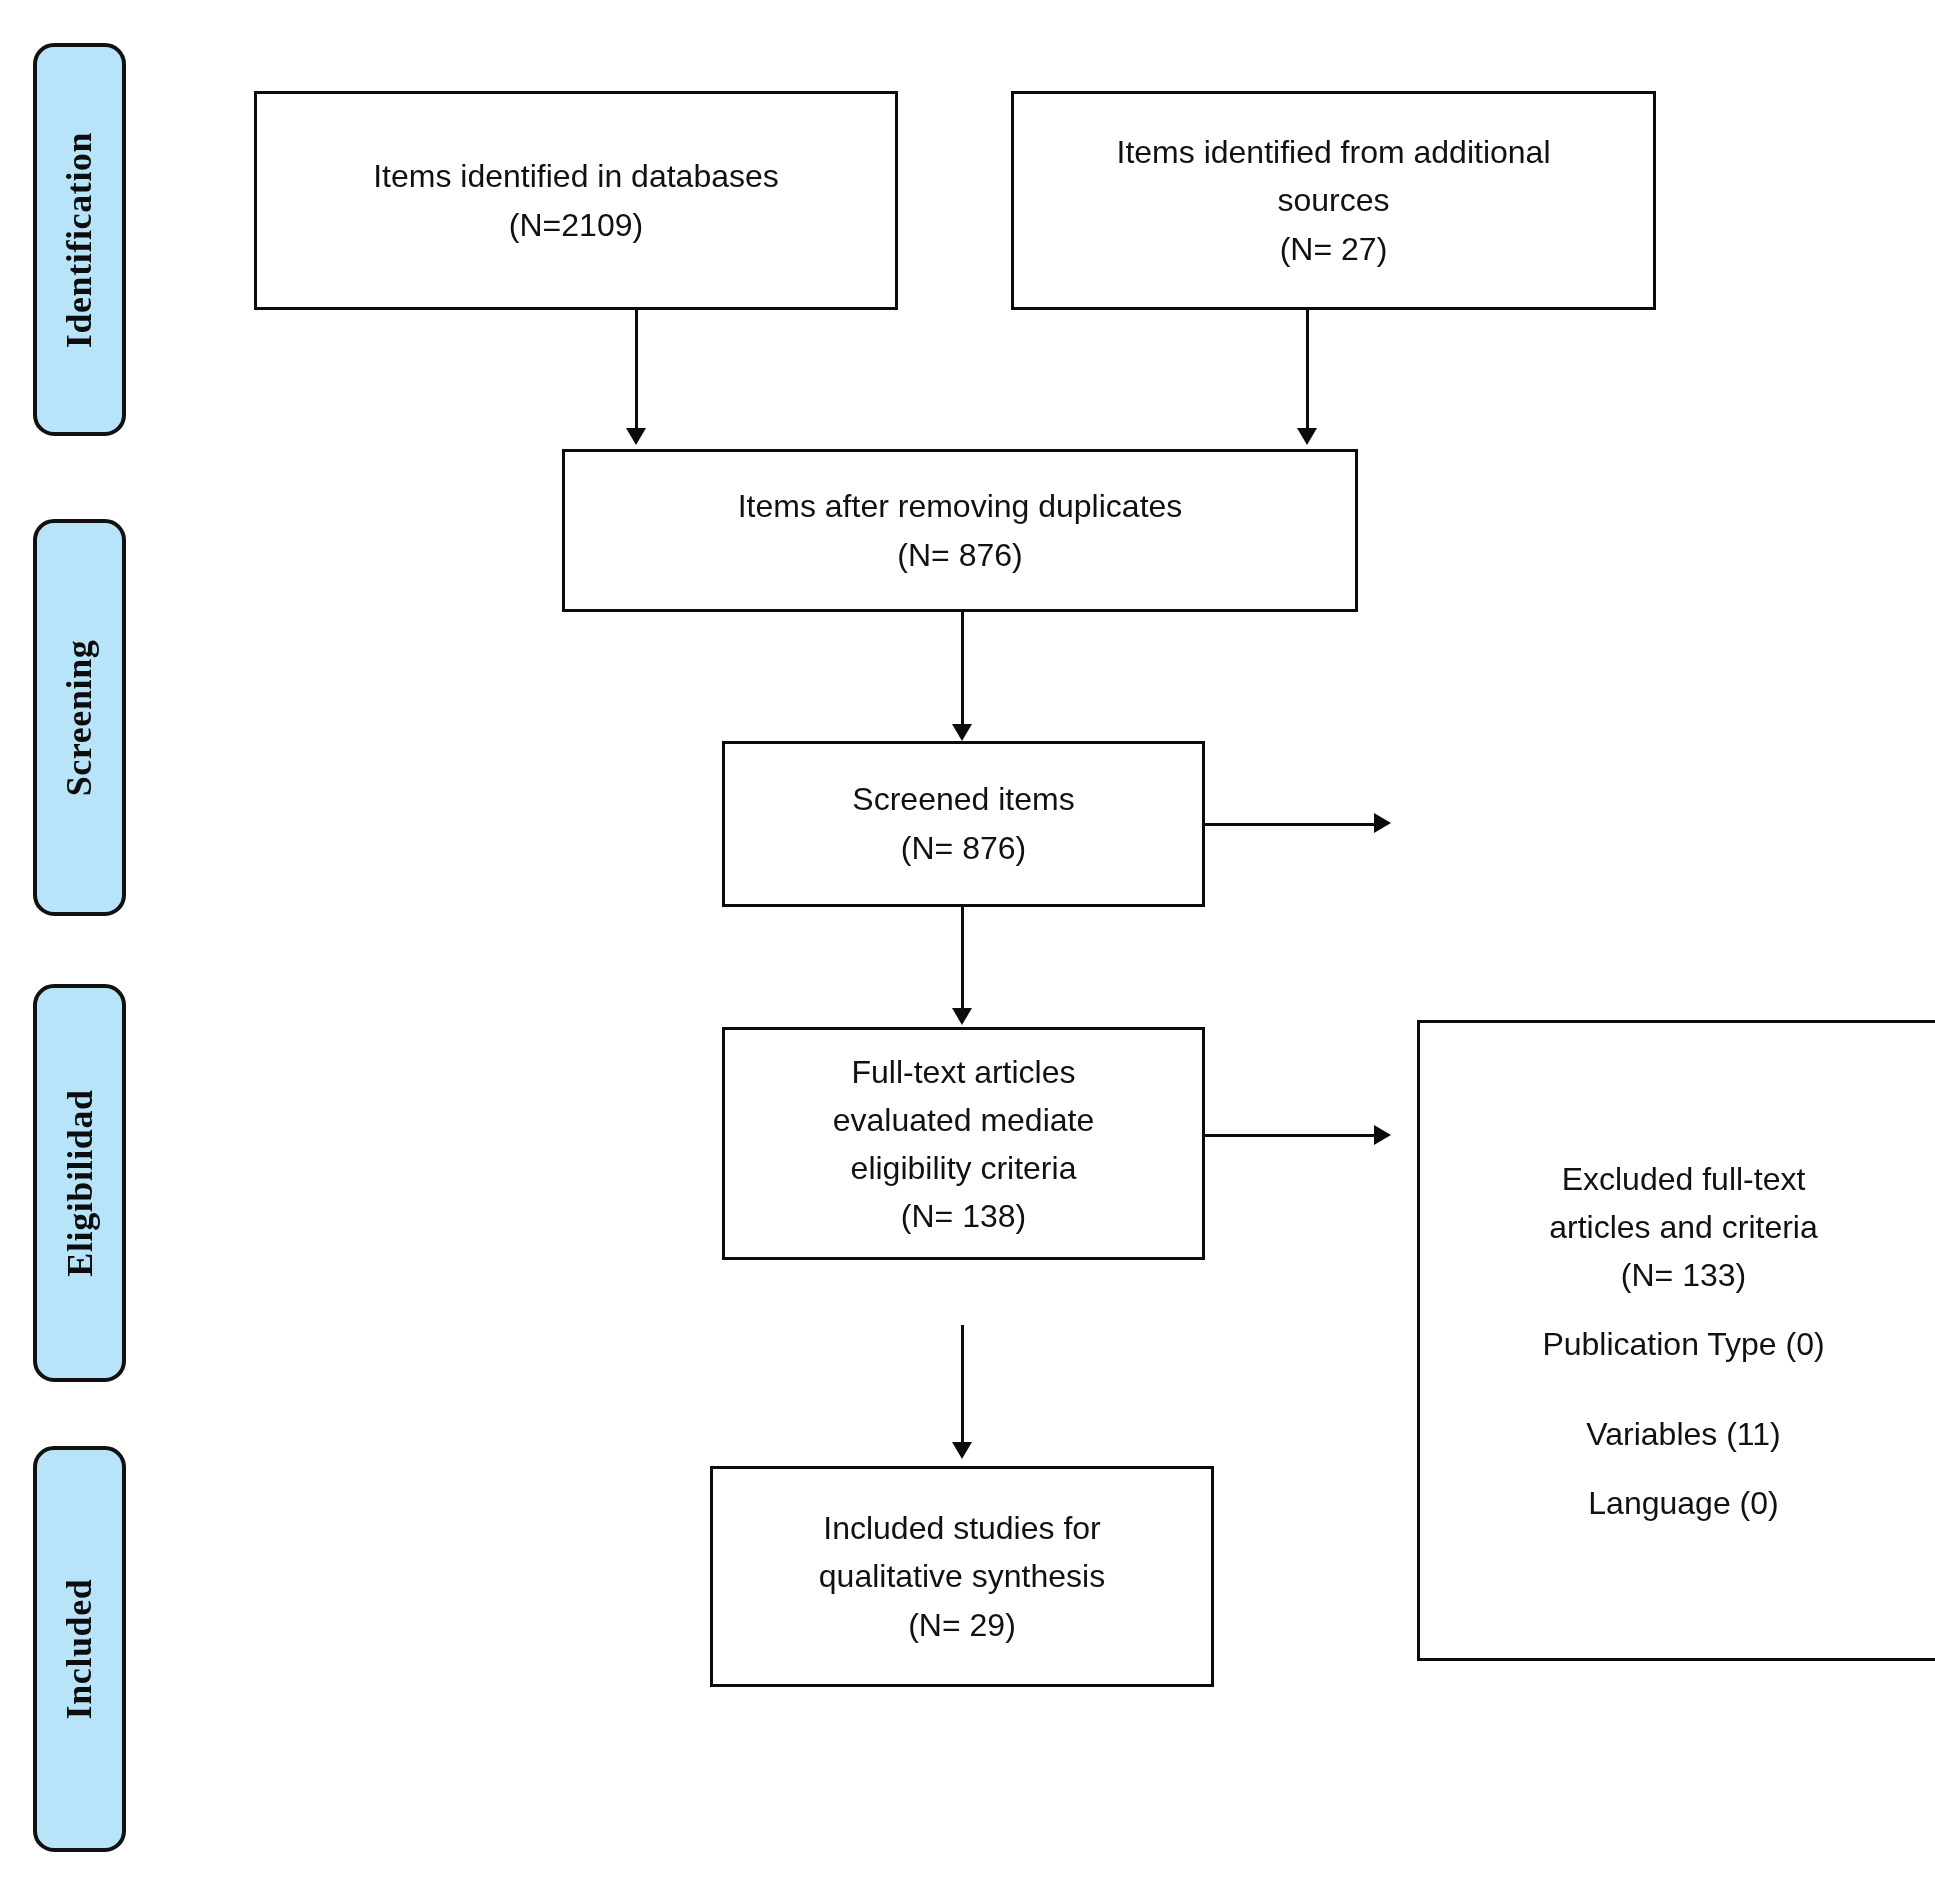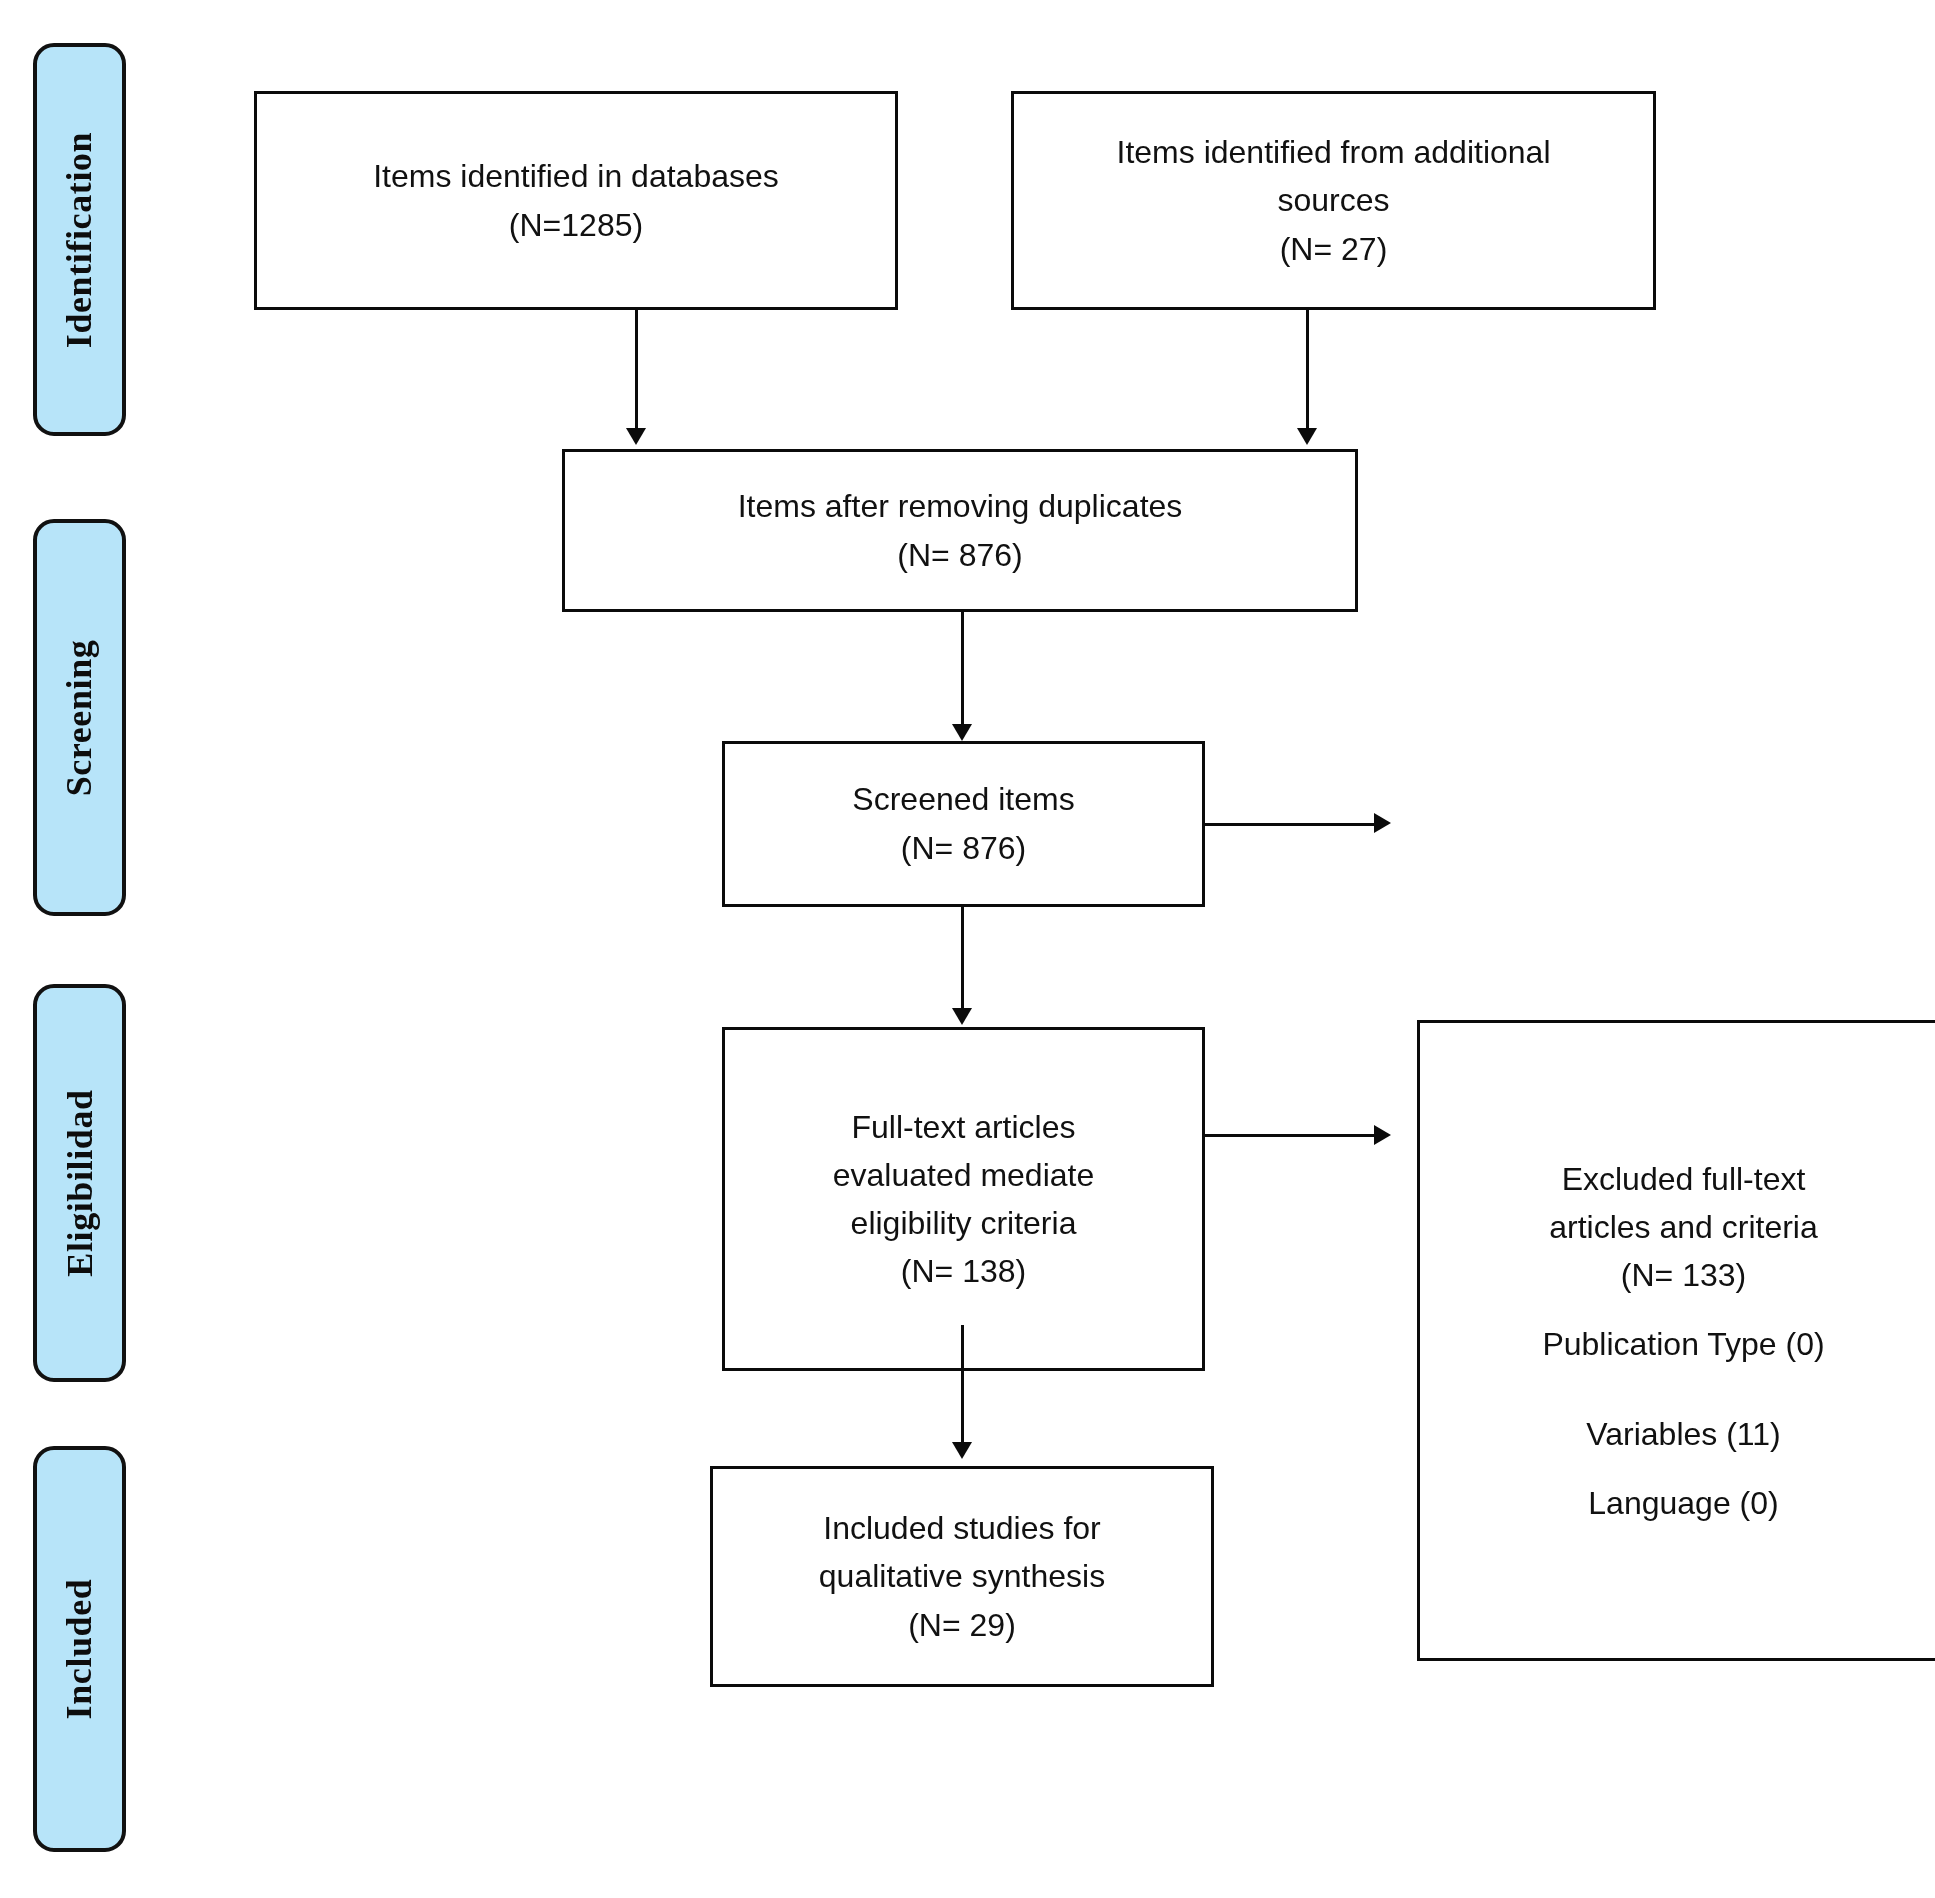--- a/index.html
+++ b/index.html
@@ -82,21 +82,21 @@
   <div class="stage-pill" style="left:33px;top:984px;width:93px;height:398px;">
     <span class="stage-label">Eligibilidad</span>
   </div>
 
   <div class="stage-pill" style="left:33px;top:1446px;width:93px;height:406px;">
     <span class="stage-label">Included</span>
   </div>
 
   <div class="flow-box" style="left:254px;top:91px;width:644px;height:219px;">
     <span class="line">Items identified in databases</span>
-    <span class="line">(N=1285)</span>
+    <span class="line">(N=2109)</span>
   </div>
 
   <div class="flow-box" style="left:1011px;top:91px;width:645px;height:219px;align-items:center;">
     <span class="line">Items identified from additional</span>
     <span class="line">sources</span>
     <span class="line">(N= 27)</span>
   </div>
 
   <div class="v-line" style="left:635px;top:310px;height:118px;"></div>
   <div class="arrow-down" style="left:626px;top:428px;"></div>
@@ -117,21 +117,21 @@
     <span class="line">(N= 876)</span>
   </div>
 
 
   <div class="h-line" style="left:1205px;top:823px;width:169px;"></div>
   <div class="arrow-right" style="left:1374px;top:813px;"></div>
 
   <div class="v-line" style="left:961px;top:907px;height:101px;"></div>
   <div class="arrow-down" style="left:952px;top:1008px;"></div>
 
-  <div class="flow-box tight" style="left:722px;top:1027px;width:483px;height:344px;">
+  <div class="flow-box tight" style="left:722px;top:1027px;width:483px;height:233px;">
     <span class="line">Full-text articles</span>
     <span class="line">evaluated mediate</span>
     <span class="line">eligibility criteria</span>
     <span class="line">(N= 138)</span>
   </div>
 
   <div class="flow-box tight" style="left:1417px;top:1020px;width:533px;height:641px;">
     <span class="line">Excluded full-text</span>
     <span class="line">articles and criteria</span>
     <span class="line">(N= 133)</span>

